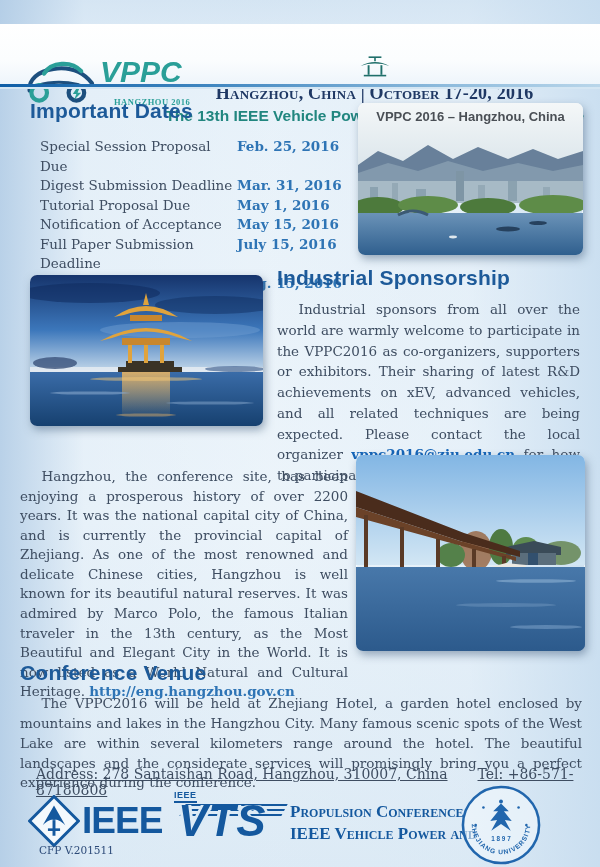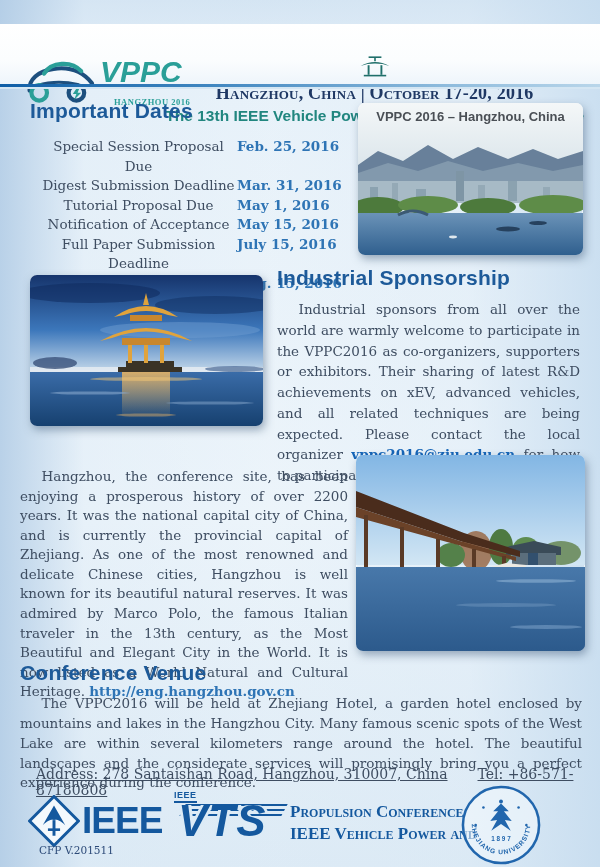--- a/index.html
+++ b/index.html
@@ -32,21 +32,21 @@
   .hr-conf { font-family:"Liberation Sans", sans-serif; font-weight:bold; font-size:15.5px;
     color:#21867f; margin-top:3px; }
 
   
   .sec-title { position:absolute; font-family:"Liberation Sans", sans-serif; font-weight:bold;
     font-size:21px; color:#1d5a99; letter-spacing:.2px; }
 
   
   .dates-table { position:absolute; left:40px; top:137px; width:310px; }
   .date-row { display:flex; line-height:19.5px; }
-  .date-label { width:197px; font-size:13.5px; color:#3e4d61;text-align:center; }
+  .date-label { width:197px; font-size:13.5px; color:#3e4d61; }
   .date-value { font-size:13.5px; font-weight:bold; color:#2e74b5; }
 
   
   .photo { position:absolute; border-radius:7px; overflow:hidden;
     box-shadow:2px 4px 8px rgba(70,95,125,.5), 0 0 0 1px rgba(255,255,255,.6) inset; }
   .photo svg { display:block; }
   .photo-city { left:358px; top:103px; width:225px; height:152px; }
   .photo-city-caption { position:absolute; top:6px; left:0; right:0; text-align:center;
     font-family:"Liberation Sans", sans-serif; font-weight:bold; font-size:13px; color:#4a4f55; }
   .photo-pagoda { left:30px; top:275px; width:233px; height:151px; }

